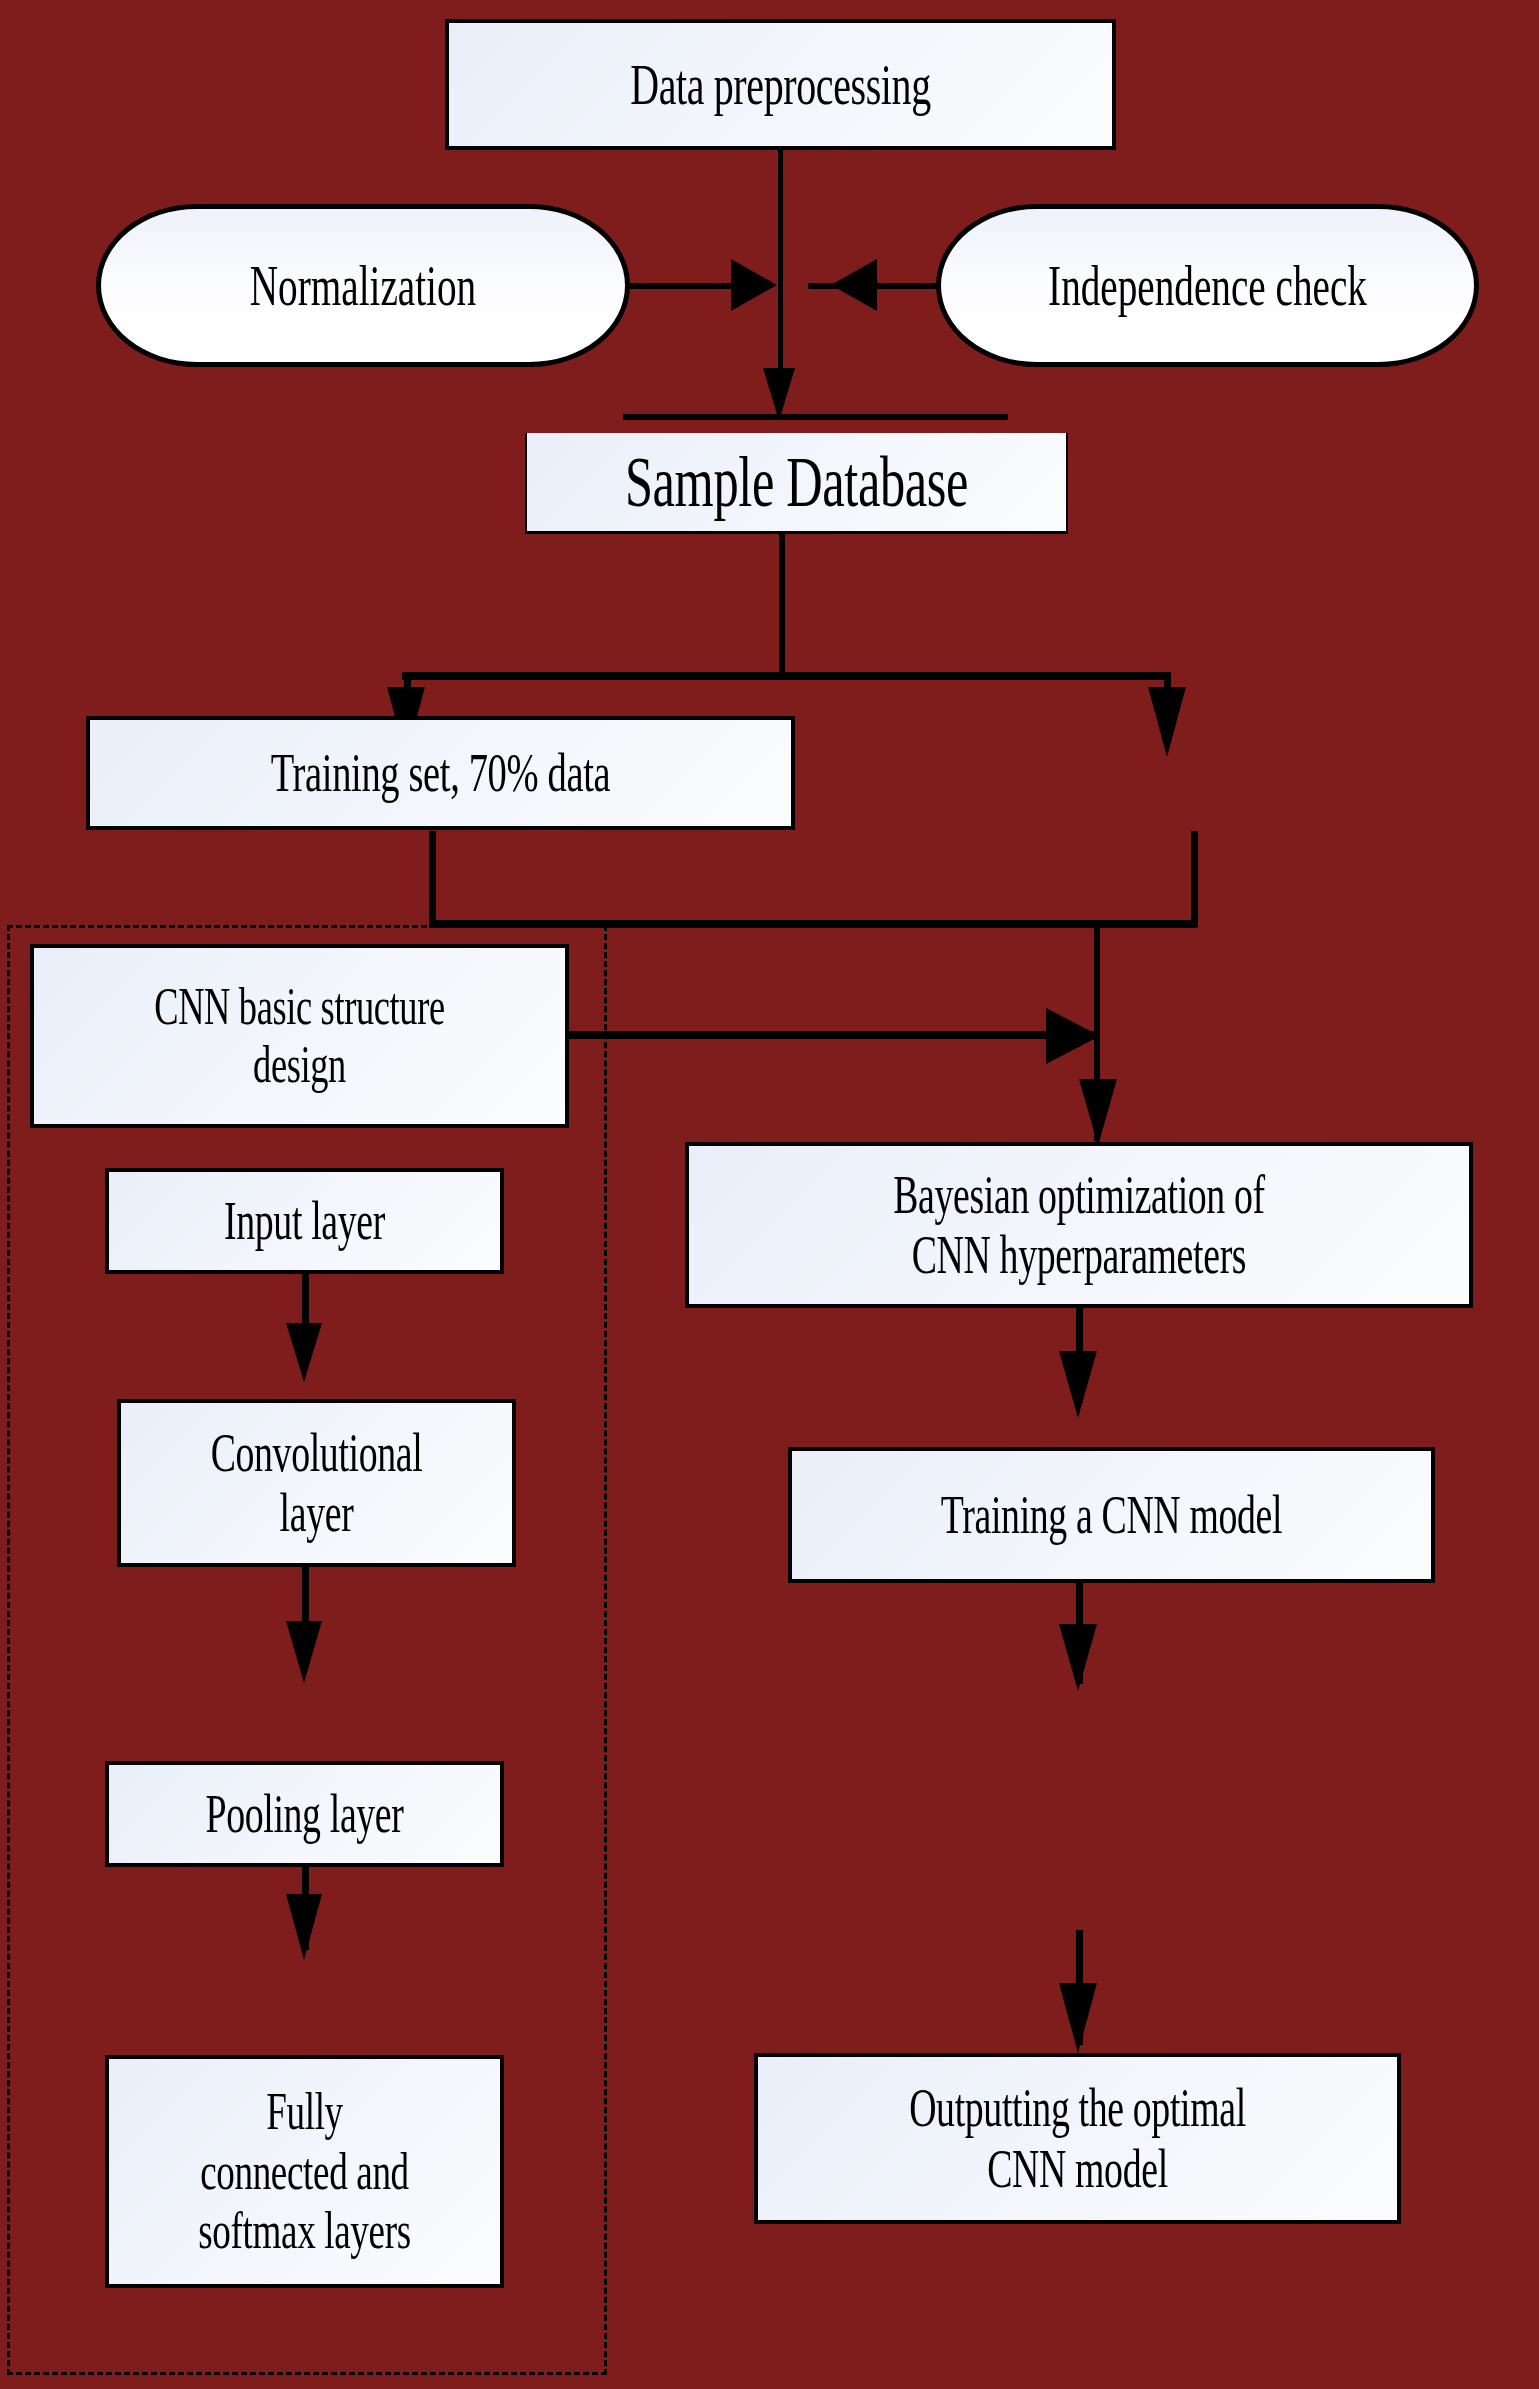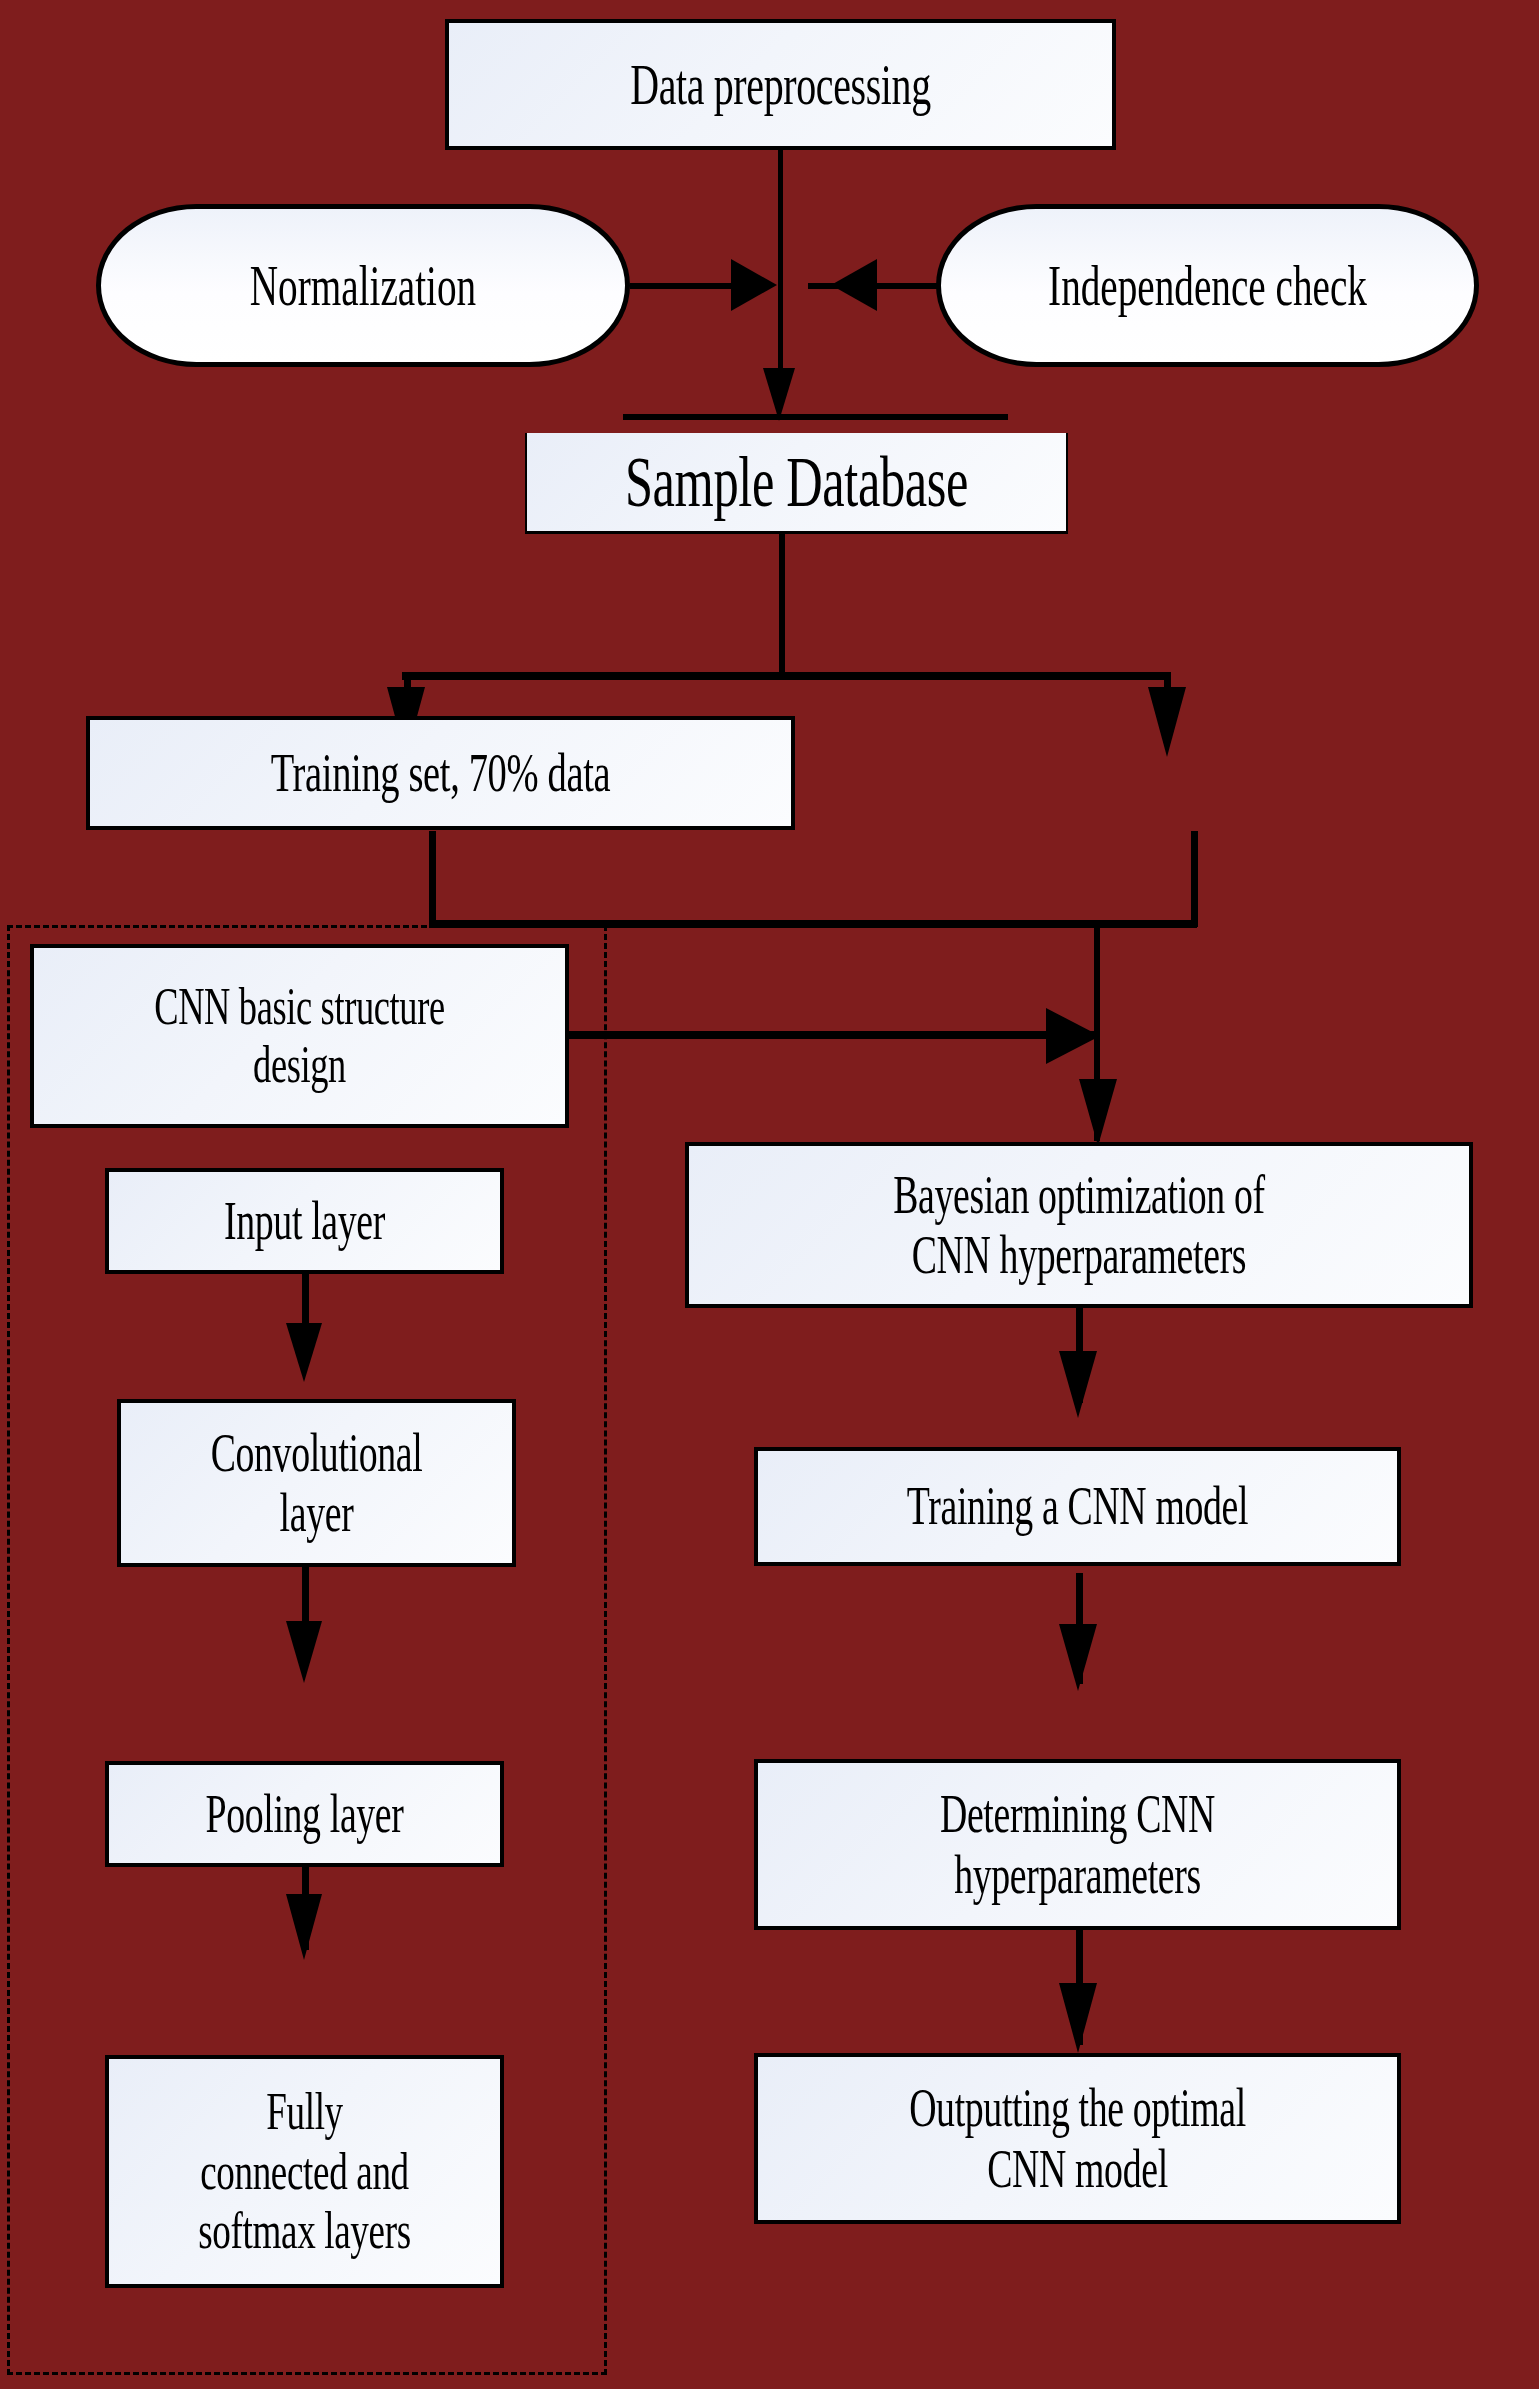--- a/index.html
+++ b/index.html
@@ -192,31 +192,27 @@
   </div>
 
   <div class="node" style="left:685px; top:1142px; width:788px; height:166px; font-size:54px;">
     <span class="txt">Bayesian optimization of
 CNN hyperparameters</span>
   </div>
 
   <div class="vline thick" style="left:1076px; top:1307px; width:6.7px; height:96px;"></div>
   <div class="arrow-down" style="left:1059px; top:1351px; border-left-width:19px; border-right-width:19px; border-top-width:67px;"></div>
 
-  <div class="node" style="left:754px; top:1447px; width:647px; height:119px; font-size:54px;">
+  <div class="node" style="left:788px; top:1447px; width:647px; height:136px; font-size:54px;">
     <span class="txt">Training a CNN model</span>
   </div>
 
   <div class="vline thick" style="left:1076px; top:1573px; width:6.7px; height:111px;"></div>
   <div class="arrow-down" style="left:1059px; top:1624px; border-left-width:19px; border-right-width:19px; border-top-width:67px;"></div>
 
-  <div class="node" style="left:754px; top:1759px; width:647px; height:171px; font-size:54px;">
-    <span class="txt">Determining CNN
-hyperparameters</span>
-  </div>
 
   <div class="vline thick" style="left:1076px; top:1930px; width:6.7px; height:115px;"></div>
   <div class="arrow-down" style="left:1059px; top:1983px; border-left-width:19px; border-right-width:19px; border-top-width:70px;"></div>
 
   <div class="node" style="left:754px; top:2053px; width:647px; height:171px; font-size:54px;">
     <span class="txt">Outputting the optimal
 CNN model</span>
   </div>
 
 </div>

